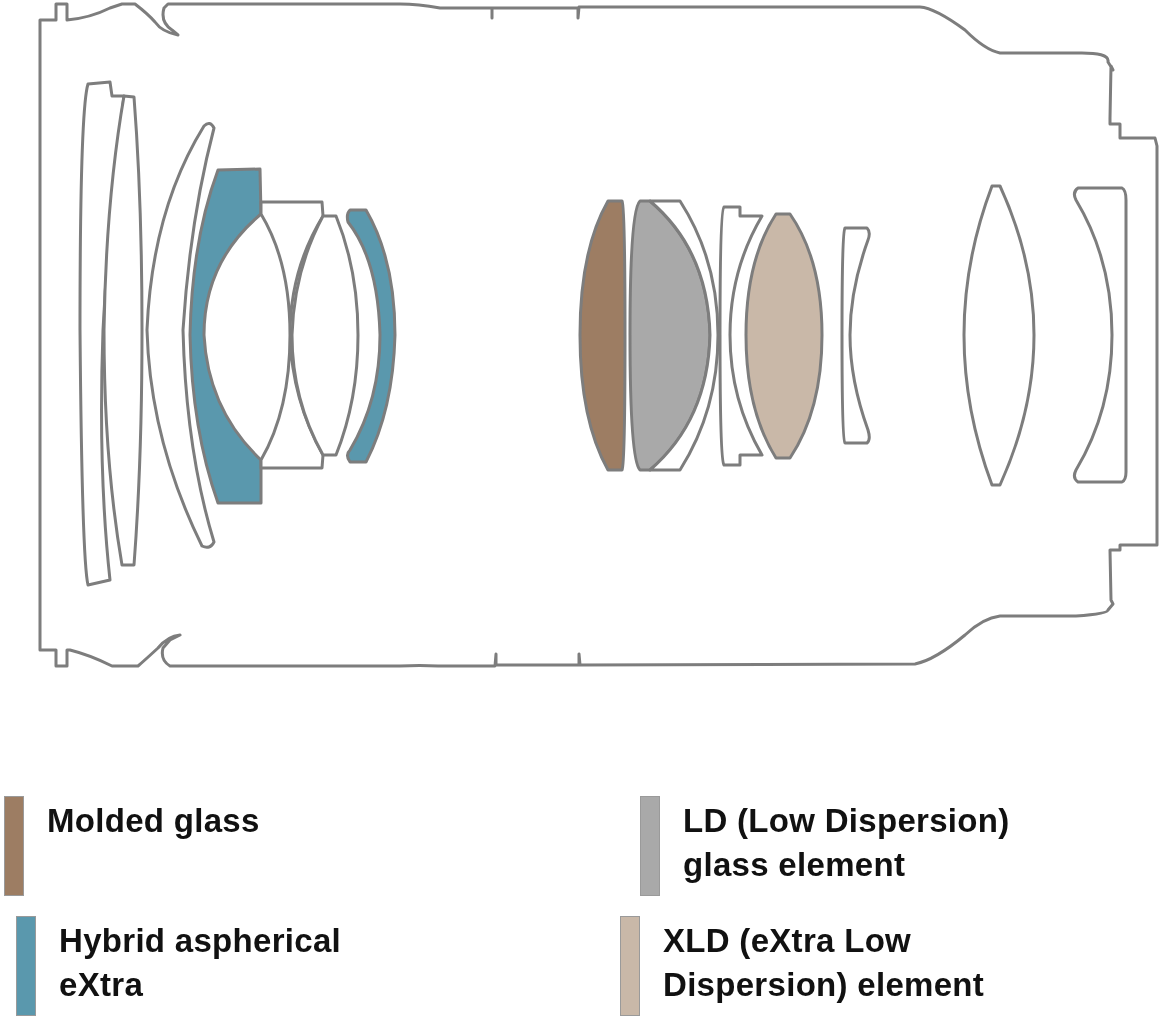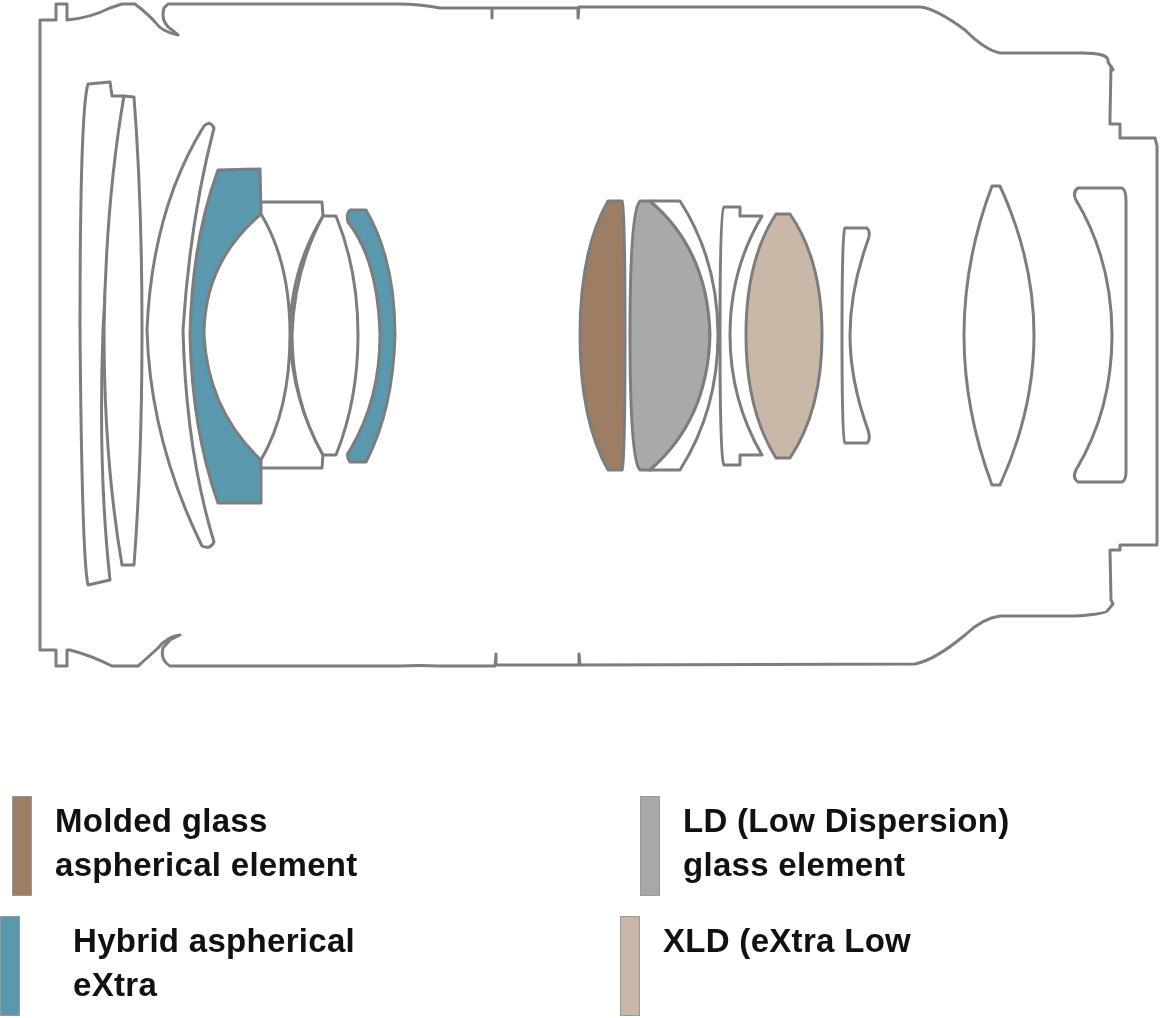--- a/index.html
+++ b/index.html
@@ -43,42 +43,42 @@
 
   <path class="lens" fill="#c9b8a8" d="M776,214 L790,214 Q822,260 822,335 Q822,410 790,458 L776,458 Q746,410 746,335 Q746,260 776,214 Z" stroke="#7d7d7d"></path>
 
   <path class="lens" fill="#ffffff" d="M845,228 L867,228 Q871,232 868,240 Q850,290 850,335 Q850,380 868,430 Q871,440 867,443 L845,443 Q842,440 842,335 Q842,232 845,228 Z" stroke="#7d7d7d"></path>
 
   <path class="lens" fill="#ffffff" d="M992,186 L1000,186 Q1034,260 1034,335 Q1034,410 1000,485 L992,485 Q964,410 964,335 Q964,260 992,186 Z" stroke="#7d7d7d"></path>
 
   <path class="lens" fill="#ffffff" d="M1078,188 L1122,188 Q1126,190 1126,200 L1126,472 Q1126,480 1122,482 L1078,482 Q1072,478 1076,470 Q1112,410 1112,335 Q1112,260 1076,200 Q1072,192 1078,188 Z" stroke="#7d7d7d"></path>
 </svg>
 
-<div class="legend-item" style="left:12px; top:796px;">
+<div class="legend-item" style="left:4px; top:796px;">
   <div class="swatch" style="background: rgb(157, 125, 99);"></div>
   <div class="legend-text">
     <span>Molded glass</span>
-    <span>aspherical element</span>
   </div>
 </div>
 
-<div class="legend-item" style="left:0; top:916px;gap:30px;">
+<div class="legend-item" style="left:16px; top:916px;">
   <div class="swatch" style="background: rgb(90, 152, 173);"></div>
   <div class="legend-text">
     <span>Hybrid aspherical</span>
     <span>eXtra</span>
   </div>
 </div>
 
 <div class="legend-item" style="left:620px; top:796px;padding-left:20px;">
   <div class="swatch" style="background: rgb(169, 169, 169);"></div>
   <div class="legend-text">
     <span>LD (Low Dispersion)</span>
     <span>glass element</span>
   </div>
 </div>
 
 <div class="legend-item" style="left:620px; top:916px;">
   <div class="swatch" style="background: rgb(201, 184, 168);"></div>
   <div class="legend-text">
     <span>XLD (eXtra Low</span>
+    <span>Dispersion) element</span>
   </div>
 </div>
 
 </body></html>

